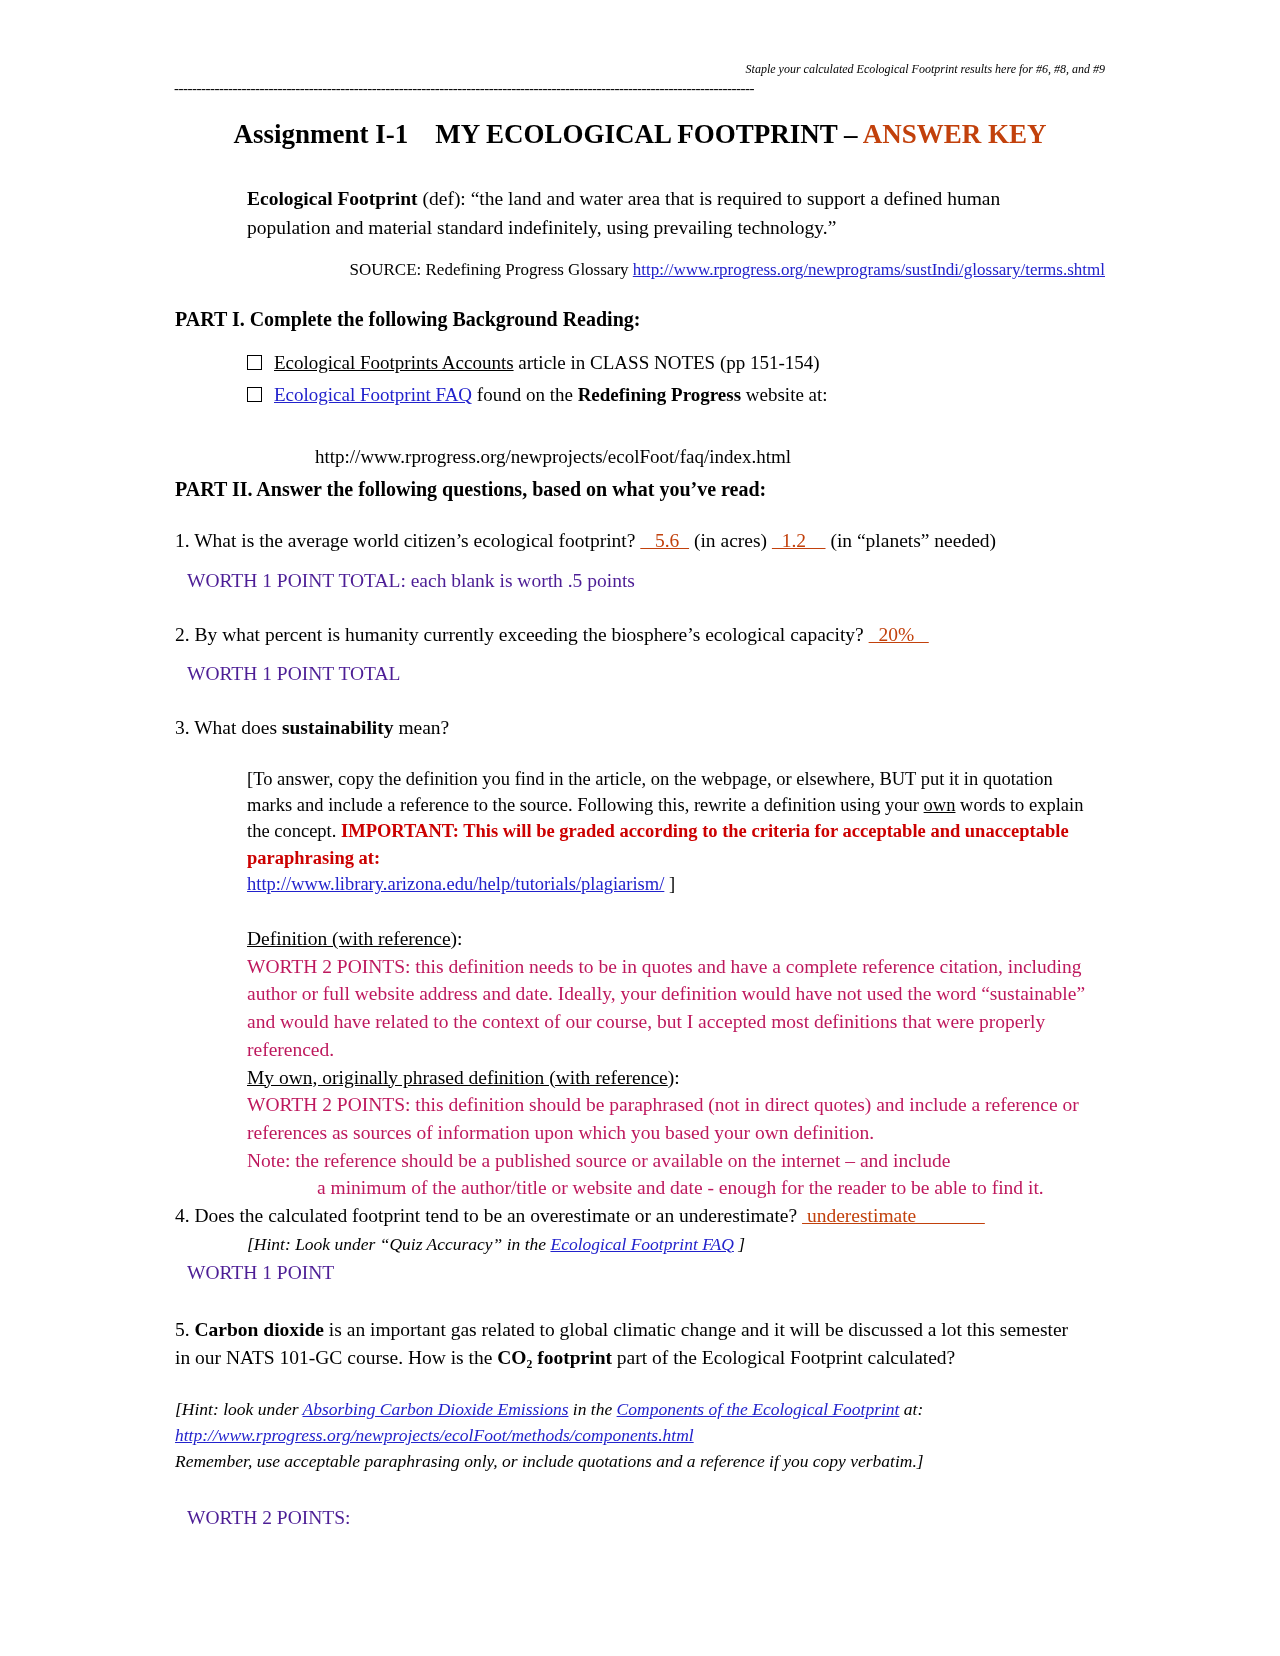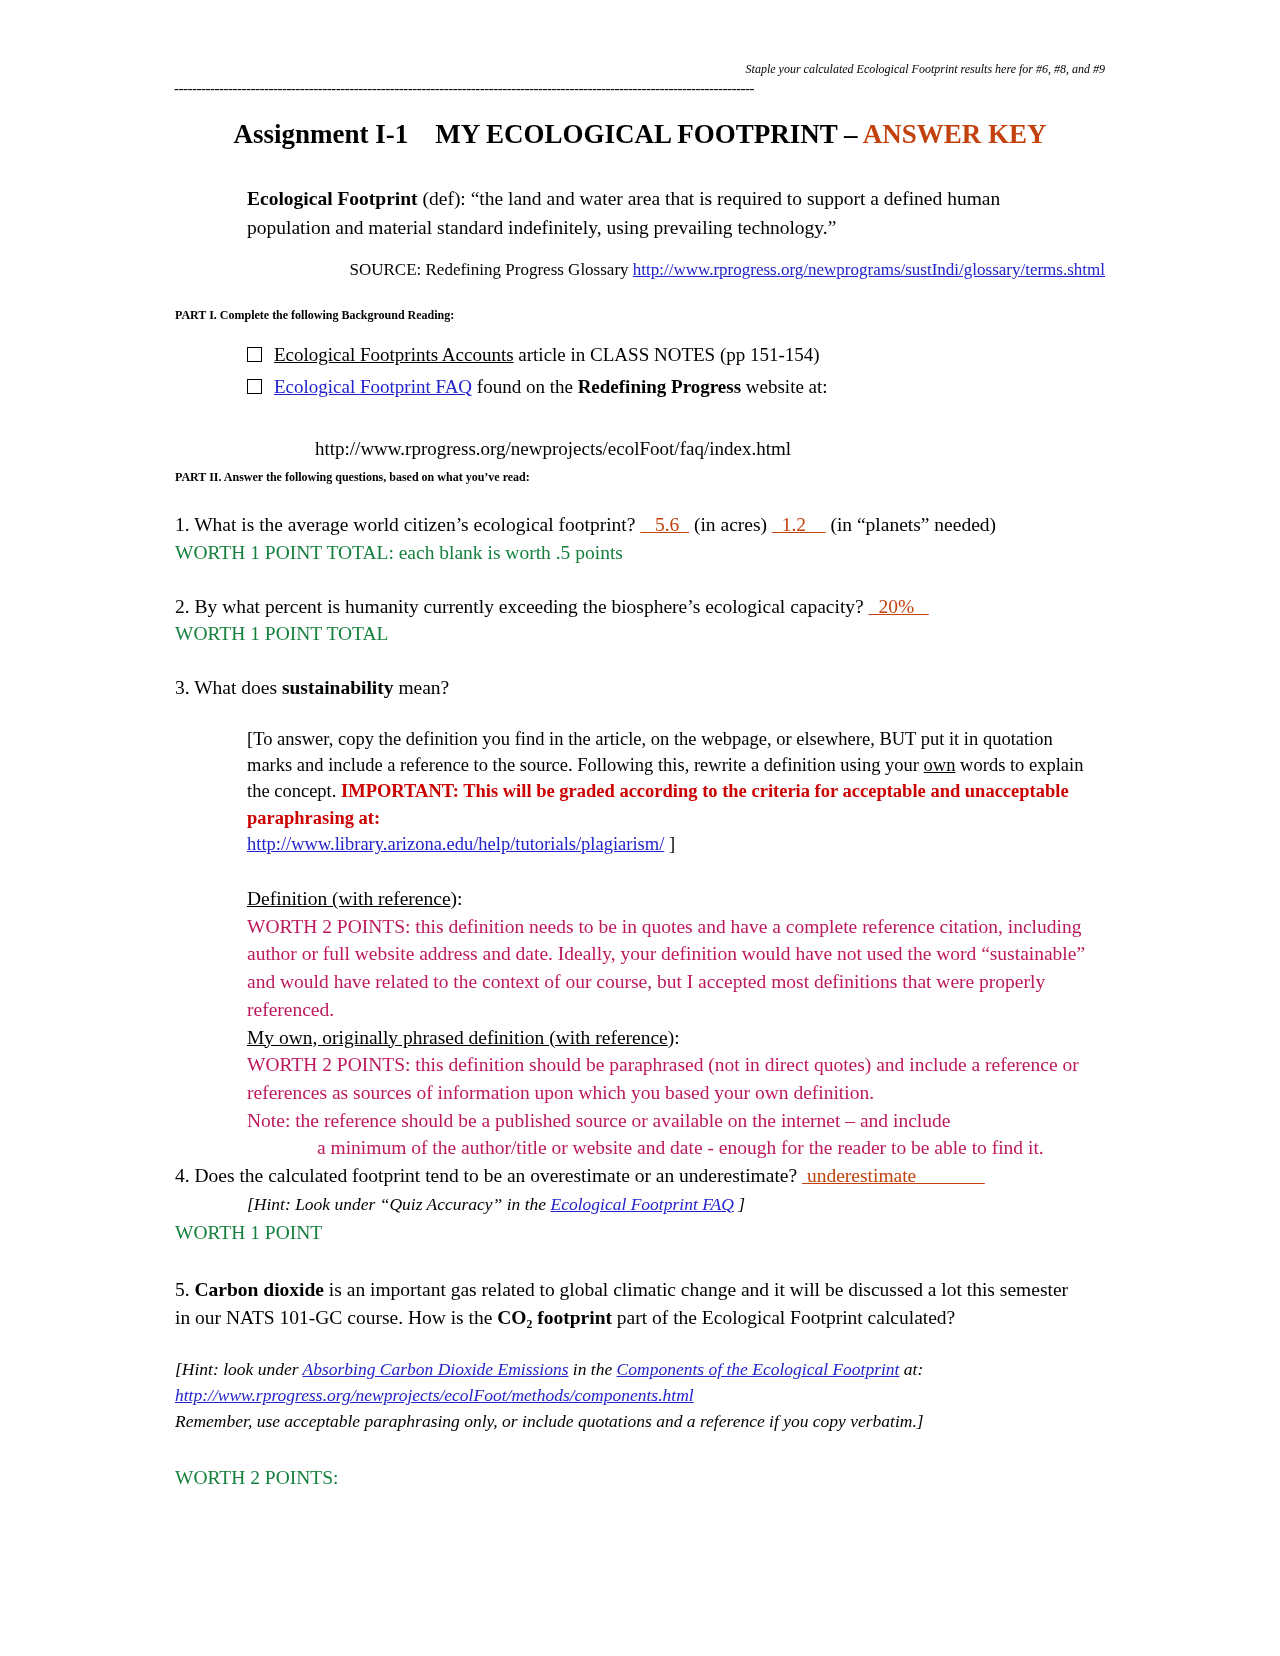--- a/index.html
+++ b/index.html
@@ -66,21 +66,21 @@
     font-size: 19.5px;
     line-height: 1.5;
     width: 790px;
   }
   .source {
     text-align: right;
     font-size: 17px;
     margin: 18px 0 0 30px;
   }
   .part-head {
-    font-size: 12px;
+    font-size: 20px;
     font-weight: bold;
     margin: 28px 0 0 0;
   }
   .checklist {
     margin: 18px 0 0 72px;
     font-size: 19px;
     line-height: 1.45;
   }
   .chk-row {
     display: flex;
@@ -105,23 +105,23 @@
     line-height: 1.42;
     margin: 26px 0 0 0;
   }
   .blank {
     text-decoration: underline;
     white-space: pre;
   }
   .indent1 { margin-left: 72px; width: 855px; }
   .indent2 { margin-left: 72px; }
   .worth {
-    color: #15803d;
-    font-size: 19.5px;
-    margin: 0;
+    color: #4c1d95;
+    font-size: 19.5px;
+    margin: 12px;
     line-height: 1.42;
   }
   .small-ital {
     font-style: italic;
     font-size: 17.5px;
   }
   .block-answer {
     color: #be185d;
     font-size: 19.5px;
     line-height: 1.42;

